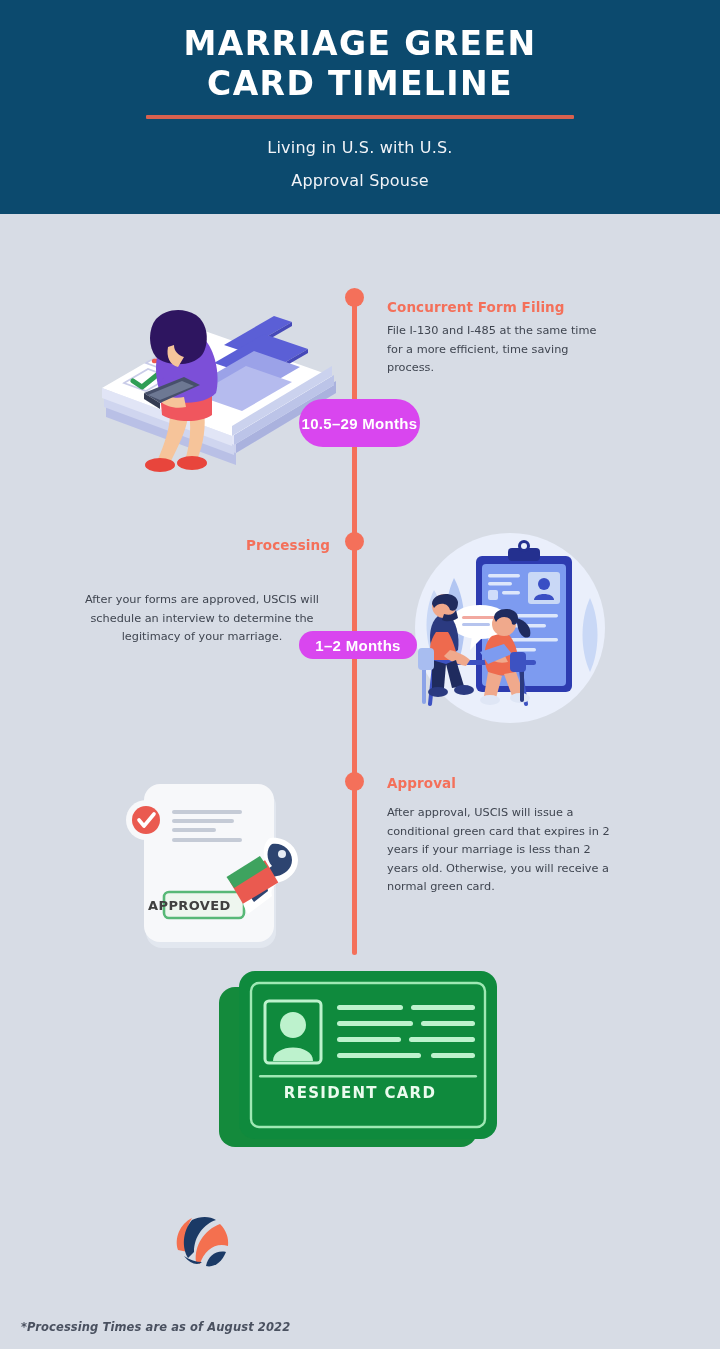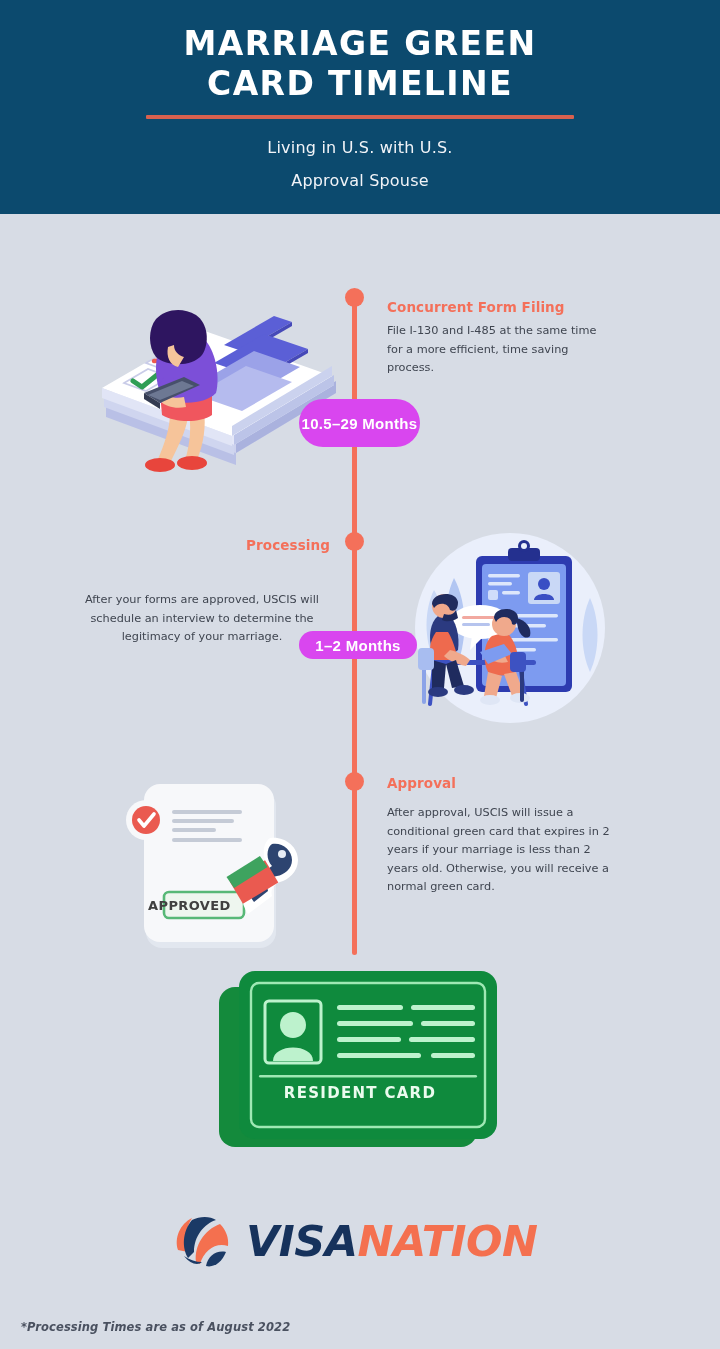--- a/index.html
+++ b/index.html
@@ -415,20 +415,17 @@
   </div>
 
   <div id="logo">
     <svg id="logo-mark" viewBox="0 0 62 58">
       <path d="M6,38 C2,26 8,12 20,6 C14,16 12,28 16,40 Z" fill="#f4704f"></path>
       <path d="M16,46 C10,36 10,20 20,8 C28,4 38,4 44,8 C32,12 22,24 22,40 Z" fill="#1b3a66"></path>
       <path d="M24,50 C22,34 32,18 48,12 C54,18 57,26 56,34 C44,30 32,38 28,52 Z" fill="#f4704f"></path>
       <path d="M34,54 C36,44 44,38 54,40 C50,50 42,56 34,54 Z" fill="#1b3a66"></path>
       <path d="M12,44 C18,48 24,50 30,50 C26,54 18,52 12,44 Z" fill="#1b3a66"></path>
     </svg>
-    <div id="logo-text">
-      <span id="logo-visa">VISA</span><span id="logo-nation">NATION</span>
-    </div>
   </div>
 
   <div id="footnote">*Processing Times are as of August 2022</div>
 
 </div>
 
 </body></html>

